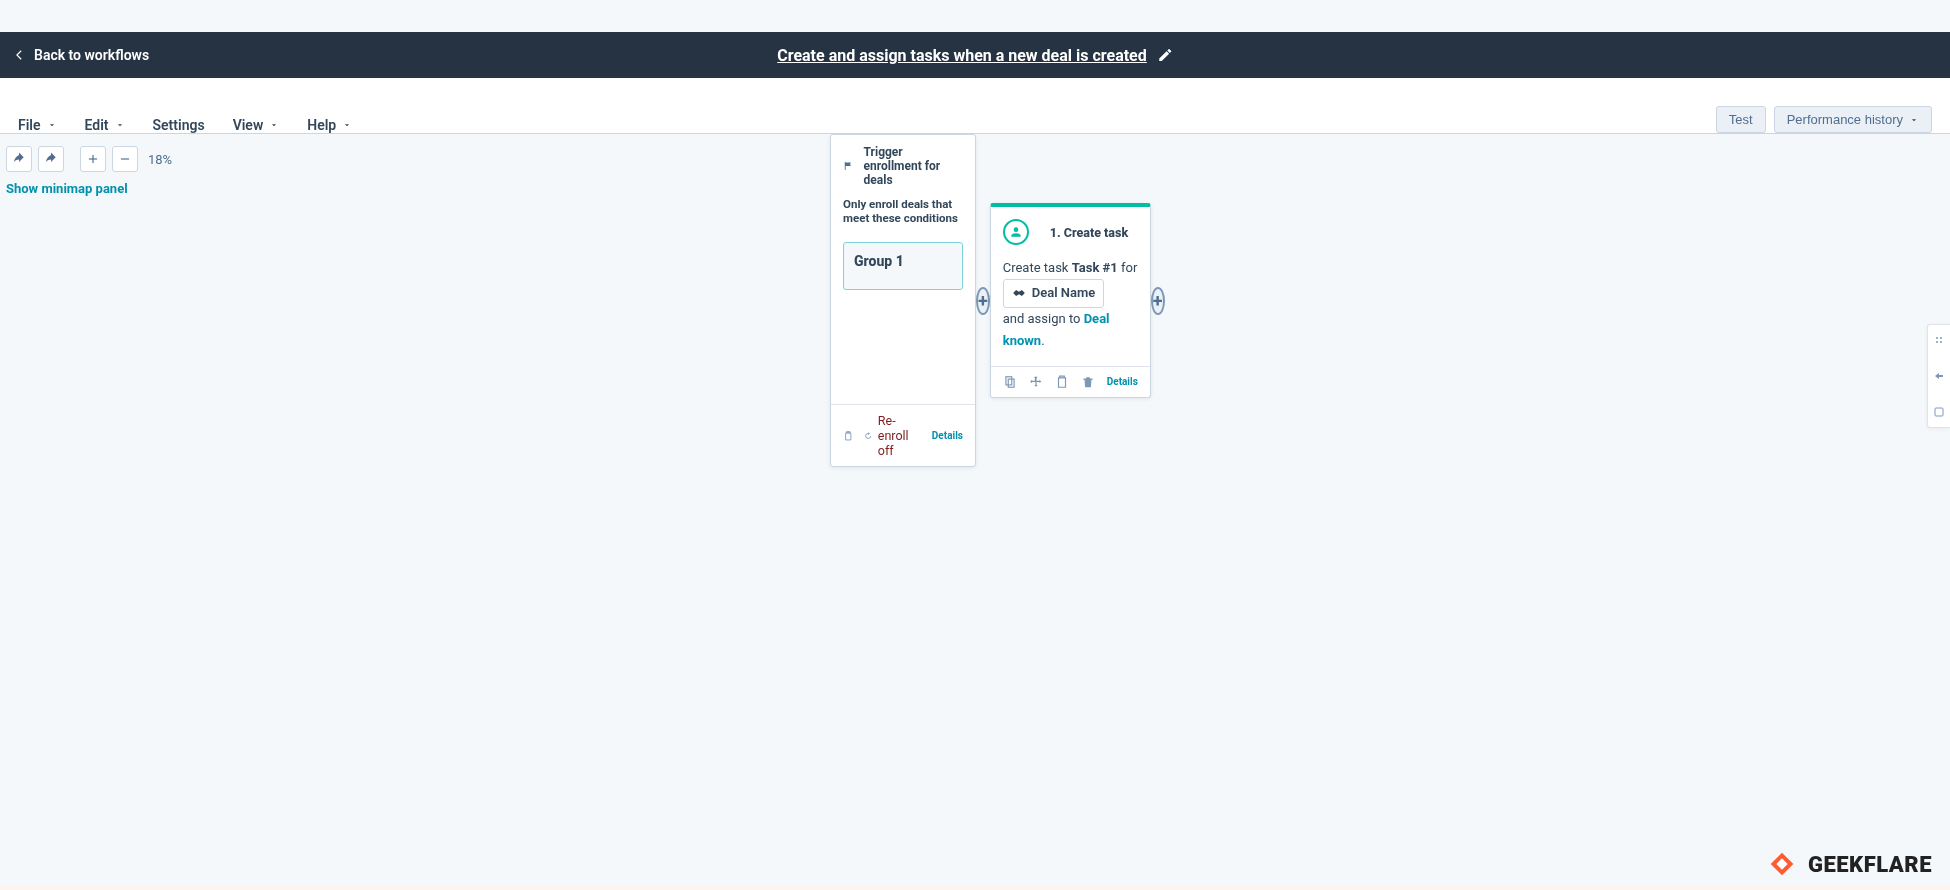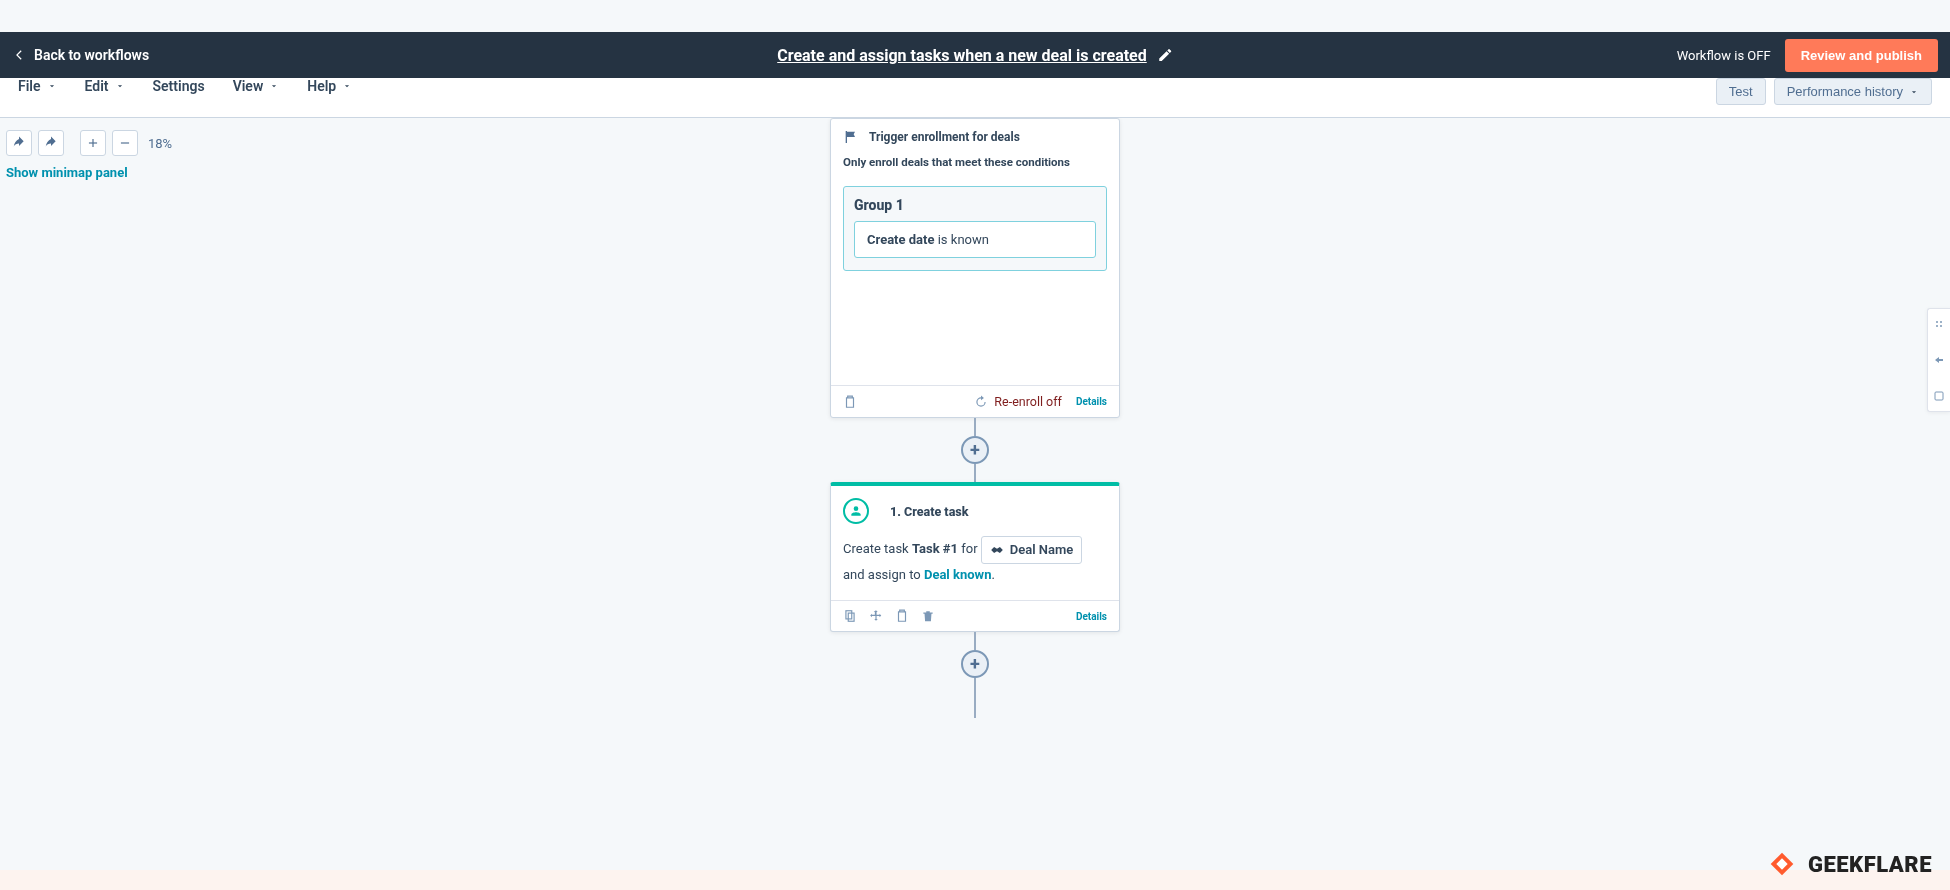--- a/index.html
+++ b/index.html
@@ -8,39 +8,39 @@
   .topbar{background:#253342;height:46px;display:flex;align-items:center;color:#fff;padding:0 12px;position:relative;margin-top:32px;}
   .back{display:flex;align-items:center;gap:8px;font-size:14px;font-weight:600;cursor:pointer;}
   .back svg{width:14px;height:14px;fill:#fff;}
   .title-wrap{position:absolute;left:50%;transform:translateX(-50%);display:flex;align-items:center;gap:10px;}
   .wf-title{font-weight:700;font-size:16px;text-decoration:underline;}
   .pencil{width:16px;height:16px;fill:#fff;}
   .right-group{margin-left:auto;display:flex;align-items:center;gap:14px;}
   .wf-status{font-size:13px;color:#fff;}
   .btn-publish{background:#ff7a59;color:#fff;border:none;padding:9px 16px;font-weight:600;font-size:13px;border-radius:3px;cursor:pointer;}
 
-  .menubar{background:#fff;height:40px;display:flex;align-items:flex-start;padding:0 18px;border-bottom:1px solid #cbd6e2;position:relative;}
+  .menubar{background:#fff;height:56px;display:flex;align-items:flex-end;padding:0 18px;border-bottom:1px solid #cbd6e2;position:relative;}
   .menuitem{display:flex;align-items:center;gap:6px;font-size:14px;color:#33475b;font-weight:600;margin-right:28px;cursor:pointer;}
   .menuitem.no-caret{gap:0;}
   .caret{width:10px;height:10px;fill:#33475b;}
   .menubar-right{margin-left:auto;display:flex;align-items:center;gap:8px;}
   .btn-secondary{background:#eaf0f6;border:1px solid #cbd6e2;color:#506e91;font-size:13px;padding:5px 12px;border-radius:3px;cursor:pointer;font-weight:500;display:flex;align-items:center;gap:6px;}
 
   .canvas-area{position:relative;height:calc(100% - 86px);overflow:hidden;}
   .bottom-strip{position:absolute;left:0;right:0;bottom:0;height:52px;background:#fdf3ef;}
 
   .toolbar{position:absolute;top:12px;left:6px;}
   .btn-row{display:flex;gap:6px;align-items:center;margin-bottom:6px;}
   .icon-btn{width:26px;height:26px;background:#fff;border:1px solid #cbd6e2;border-radius:3px;display:flex;align-items:center;justify-content:center;cursor:pointer;}
   .icon-btn.active{background:#fff;}
   .icon-btn svg{width:14px;height:14px;fill:#506e91;}
   .zoom-label{color:#506e91;font-size:13px;margin-left:4px;}
   .minimap-link{color:#0091ae;font-weight:700;font-size:13px;cursor:pointer;}
 
-  .flow{position:absolute;left:50%;top:0;transform:translateX(-50%);width:290px;display:flex;flex-direction:column;align-items:center;}
+  .flow{position:absolute;left:50%;top:0;transform:translateX(-50%);width:290px;display:flex;align-items:center;}
 
   .card{width:290px;background:#fff;border-radius:3px;box-shadow:0 1px 4px rgba(0,0,0,.08);border:1px solid #cbd6e2;}
   .trigger-card .card-head{display:flex;align-items:center;gap:10px;padding:10px 12px;}
   .flag{width:16px;height:16px;fill:#506e91;}
   .card-head-title{font-weight:700;font-size:12px;color:#33475b;}
   .card-sub{padding:0 12px 10px;font-size:11.5px;font-weight:700;color:#33475b;}
   .group-box{margin:7px 12px 10px;background:#f5f8fa;border:1px solid #7fd1de;border-radius:3px;padding:10px 10px 12px;}
   .group-title{font-weight:800;font-size:14px;color:#33475b;margin-bottom:8px;}
   .cond-box{background:#fff;border:1px solid #7fd1de;border-radius:3px;padding:10px 12px;font-size:13px;color:#33475b;}
   .cond-prop{font-weight:700;}
@@ -84,24 +84,20 @@
         <path d="M15 4l-8 8 8 8 1.5-1.5L10 12l6.5-6.5z"></path>
       </svg>
     <span>Back to workflows</span>
   </div>
   <div class="title-wrap">
     <span class="wf-title">Create and assign tasks when a new deal is created</span>
     <svg class="pencil" viewBox="0 0 24 24">
         <path d="M3 17.25V21h3.75L17.81 9.94l-3.75-3.75L3 17.25zM20.71 7.04a1 1 0 0 0 0-1.41l-2.34-2.34a1 1 0 0 0-1.41 0l-1.83 1.83 3.75 3.75 1.83-1.83z"></path>
       </svg>
   </div>
-  <div class="right-group">
-    <span class="wf-status">Workflow is OFF</span>
-    <button class="btn-publish">Review and publish</button>
-  </div>
 </div>
 
 <div class="menubar">
   <div class="menuitem">
     <span>File</span>
     <svg class="caret" viewBox="0 0 24 24">
         <path d="M7 10l5 5 5-5z"></path>
       </svg>
   </div>
   <div class="menuitem">
@@ -172,23 +168,20 @@
     <div class="card trigger-card">
       <div class="card-head">
         <svg class="flag" viewBox="0 0 24 24">
             <path d="M4 3h2v18H4zM6 4h12l-2 4 2 4H6z"></path>
           </svg>
         <span class="card-head-title">Trigger enrollment for deals</span>
       </div>
       <div class="card-sub">Only enroll deals that meet these conditions</div>
       <div class="group-box">
         <div class="group-title">Group 1</div>
-        <div class="cond-box">
-          <span class="cond-prop">Create date</span><span> is known</span>
-        </div>
       </div>
       <div class="spacer"></div>
       <div class="card-foot">
         <svg class="foot-icon" viewBox="0 0 24 24">
             <path d="M8 2h8v3H8zM6 5h12v16H6z" fill="none" stroke="#7c98b6" stroke-width="2"></path>
           </svg>
         <div class="foot-right">
           <div class="reenroll">
             <svg class="foot-icon" viewBox="0 0 24 24">
                 <path d="M12 4a8 8 0 1 0 8 8h-2a6 6 0 1 1-6-6v3l5-4-5-4v3z"></path>

